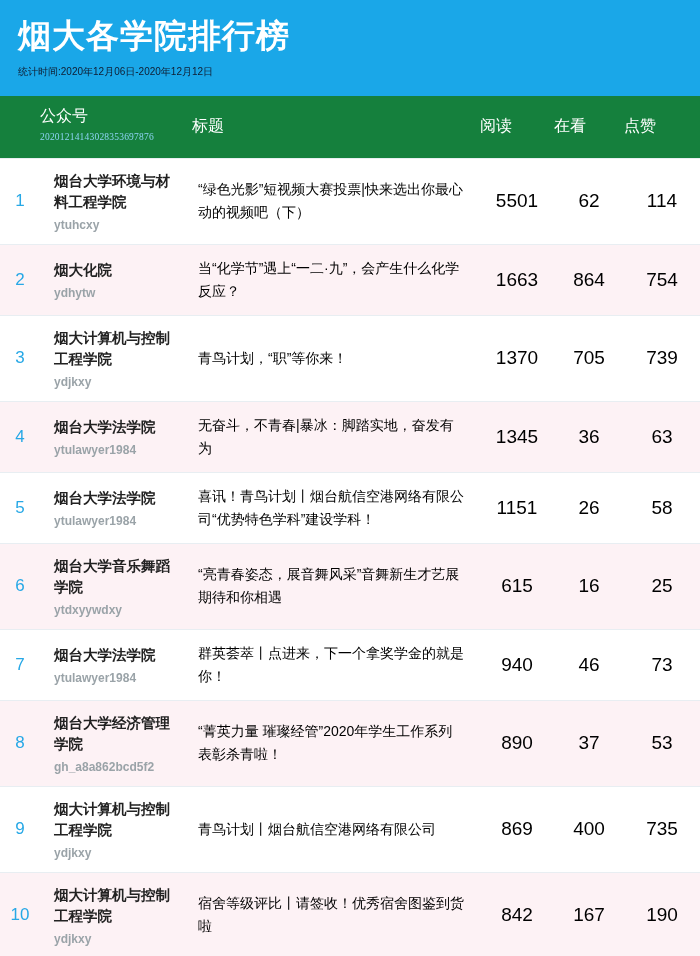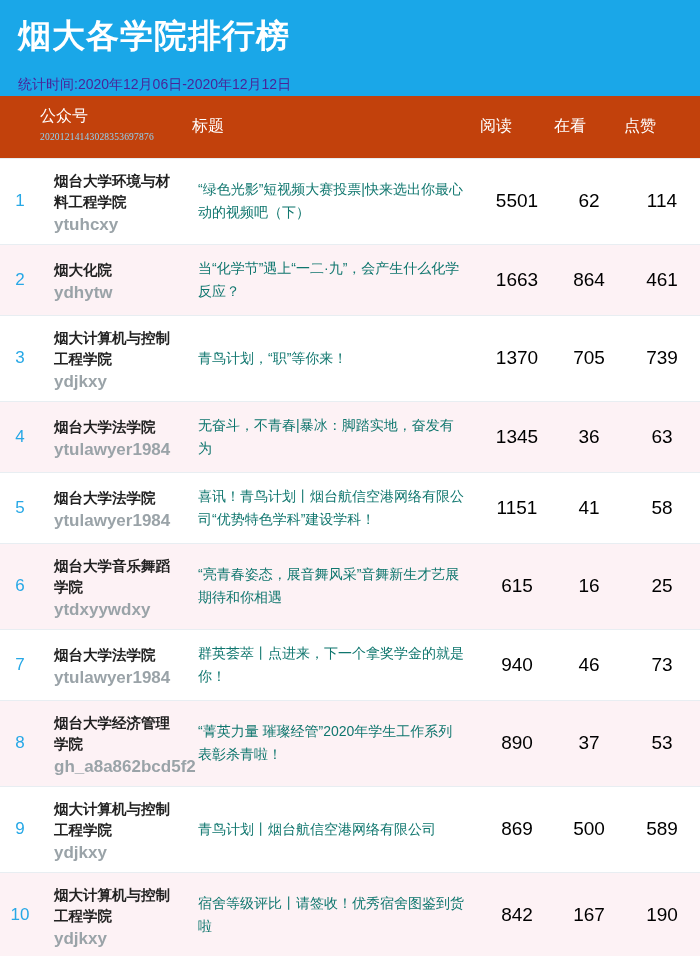--- a/index.html
+++ b/index.html
@@ -30,36 +30,35 @@
   }
   .header-title {
     color: #ffffff;
     font-size: 33px;
     font-weight: bold;
     letter-spacing: 1px;
     padding-top: 16px;
     line-height: 40px;
   }
   .header-sub {
-    color: #4c1d95;
-    font-size: 14px;
+    color: #0f172a;
+    font-size: 10px;
     line-height: 20px;
     padding-top: 6px;
     opacity: 0.96;
-    margin-top: 12px;
   }
 
   
   table.rank-table {
     width: 700px;
     border-collapse: collapse;
     table-layout: fixed;
   }
   .thead-row {
-    background: #c2410c;
+    background: #15803d;
     height: 62px;
   }
   .thead-row td {
     color: #ffffff;
     font-size: 16px;
     vertical-align: middle;
     padding: 0;
   }
   .col-rank   { width: 40px; }
   .col-name   { width: 152px; }
@@ -100,30 +99,30 @@
   td.name-cell {
     padding-left: 14px;
     padding-right: 8px;
     font-size: 14.5px;
     color: #222222;
     line-height: 21px;
     font-weight: bold;
   }
   td.name-cell .acct-code {
     display: block;
-    font-size: 17px;
+    font-size: 12px;
     color: #9aa3a8;
     padding-top: 5px;
     line-height: 14px;
   }
   td.title-cell {
     padding-left: 6px;
     padding-right: 14px;
     font-size: 14px;
-    color: #0f766e;
+    color: #000000;
     line-height: 23px;
   }
   td.num-cell {
     text-align: center;
     color: #000000;
     font-size: 19px;
   }
 </style>
 </head>
 <body>
@@ -171,21 +170,21 @@
 
       <tr class="even">
         <td class="cell rank-cell">2</td>
         <td class="cell name-cell">
           <span>烟大化院</span>
           <span class="acct-code">ydhytw</span>
         </td>
         <td class="cell title-cell">当“化学节”遇上“一二·九”，会产生什么化学反应？</td>
         <td class="cell num-cell">1663</td>
         <td class="cell num-cell">864</td>
-        <td class="cell num-cell">461</td>
+        <td class="cell num-cell">754</td>
       </tr>
 
       <tr class="odd">
         <td class="cell rank-cell">3</td>
         <td class="cell name-cell">
           <span>烟大计算机与控制工程学院</span>
           <span class="acct-code">ydjkxy</span>
         </td>
         <td class="cell title-cell">青鸟计划，“职”等你来！</td>
         <td class="cell num-cell">1370</td>
@@ -206,21 +205,21 @@
       </tr>
 
       <tr class="odd">
         <td class="cell rank-cell">5</td>
         <td class="cell name-cell">
           <span>烟台大学法学院</span>
           <span class="acct-code">ytulawyer1984</span>
         </td>
         <td class="cell title-cell">喜讯！青鸟计划丨烟台航信空港网络有限公司“优势特色学科”建设学科！</td>
         <td class="cell num-cell">1151</td>
-        <td class="cell num-cell">41</td>
+        <td class="cell num-cell">26</td>
         <td class="cell num-cell">58</td>
       </tr>
 
       <tr class="even">
         <td class="cell rank-cell">6</td>
         <td class="cell name-cell">
           <span>烟台大学音乐舞蹈学院</span>
           <span class="acct-code">ytdxyywdxy</span>
         </td>
         <td class="cell title-cell">“亮青春姿态，展音舞风采”音舞新生才艺展期待和你相遇</td>
@@ -254,22 +253,22 @@
       </tr>
 
       <tr class="odd">
         <td class="cell rank-cell">9</td>
         <td class="cell name-cell">
           <span>烟大计算机与控制工程学院</span>
           <span class="acct-code">ydjkxy</span>
         </td>
         <td class="cell title-cell">青鸟计划丨烟台航信空港网络有限公司</td>
         <td class="cell num-cell">869</td>
-        <td class="cell num-cell">500</td>
-        <td class="cell num-cell">589</td>
+        <td class="cell num-cell">400</td>
+        <td class="cell num-cell">735</td>
       </tr>
 
       <tr class="even">
         <td class="cell rank-cell">10</td>
         <td class="cell name-cell">
           <span>烟大计算机与控制工程学院</span>
           <span class="acct-code">ydjkxy</span>
         </td>
         <td class="cell title-cell">宿舍等级评比丨请签收！优秀宿舍图鉴到货啦</td>
         <td class="cell num-cell">842</td>

